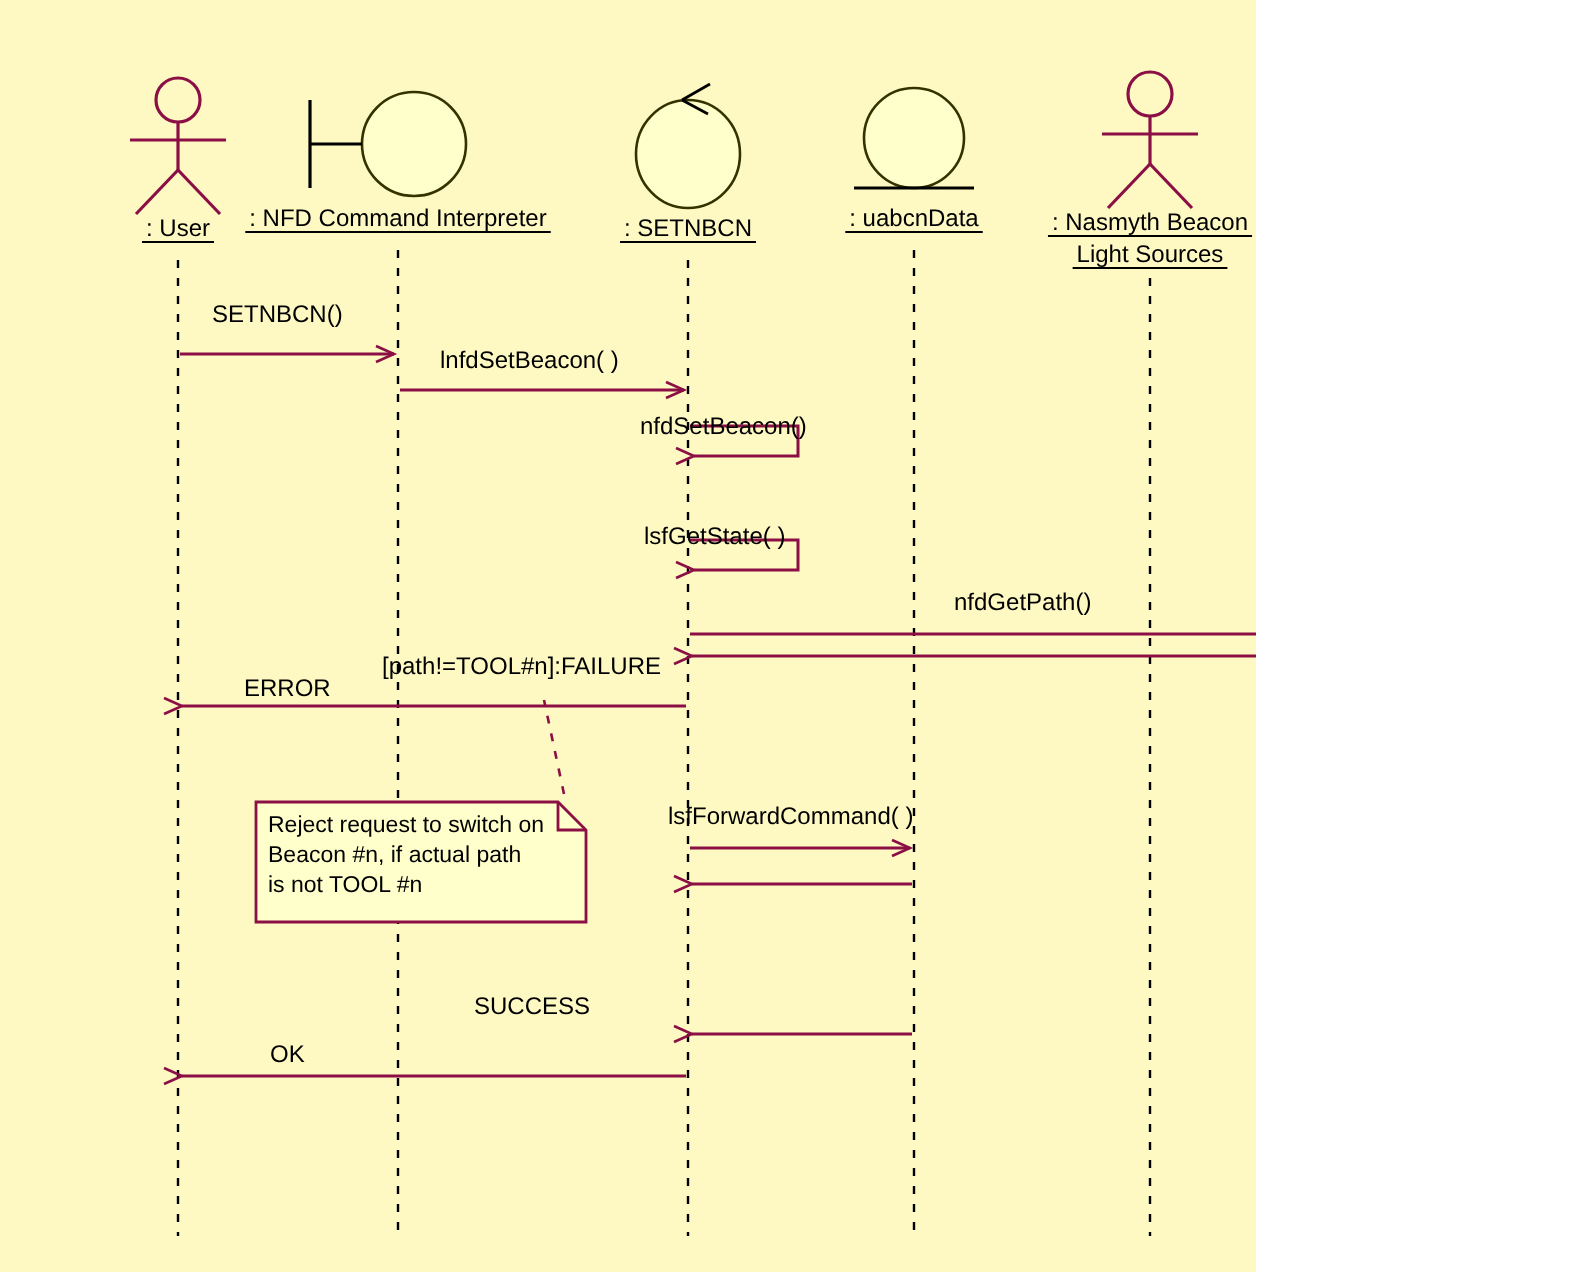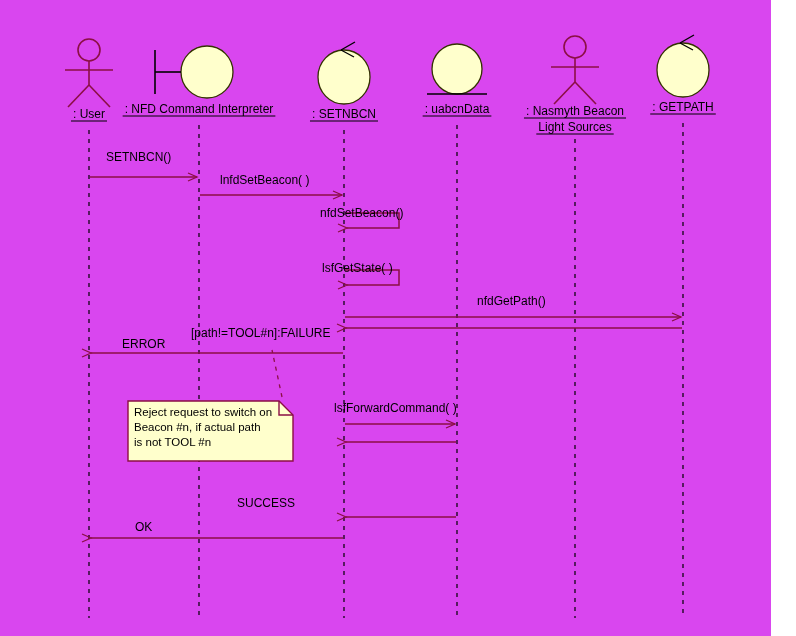--- a/index.html
+++ b/index.html
@@ -6,23 +6,23 @@
   html, body {
     margin: 0;
     padding: 0;
     background: #ffffff;
   }
   body {
     font-family: "Liberation Sans", sans-serif;
   }
   #diagram-root {
     position: relative;
-    width: 771px;
+    width: 628px;
     height: 636px;
-    background: #d946ef;
+    background: #fef9c3;
     overflow: hidden;
   }
   #diagram-svg {
     position: absolute;
     top: 0;
     left: 0;
   }
   .lifeline-label {
     font-family: "Liberation Sans", sans-serif;
     font-size: 12px;

